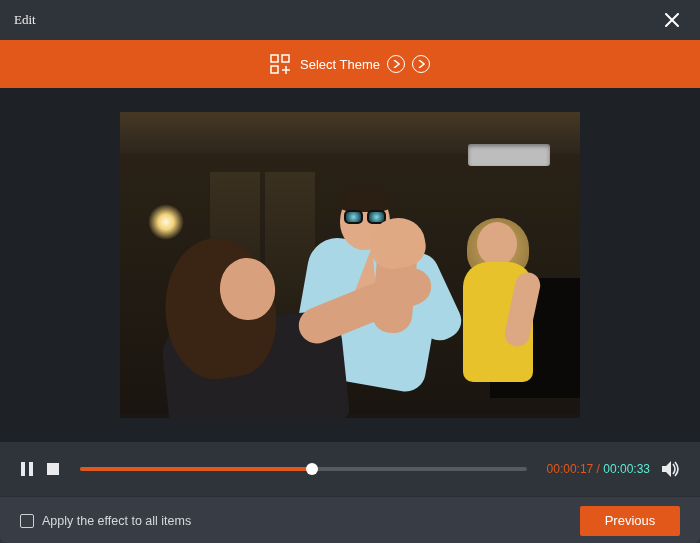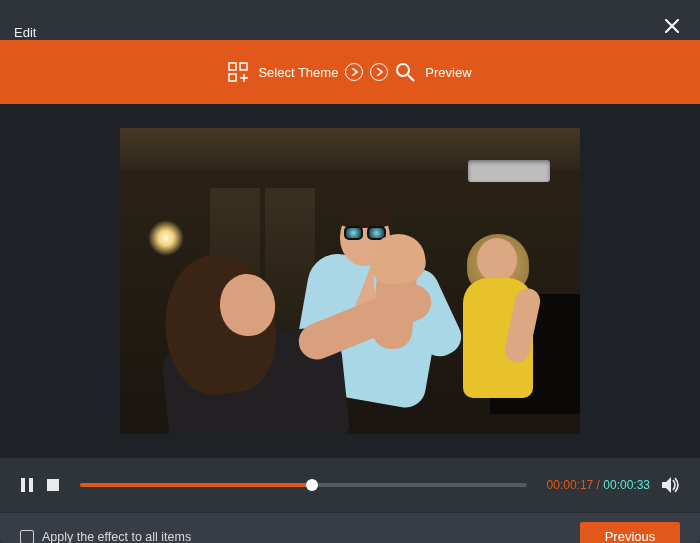--- a/index.html
+++ b/index.html
@@ -8,31 +8,32 @@
     height: 543px;
     background: #2f333a;
     font-family: Arial, sans-serif;
     color: #fff;
     overflow: hidden;
     border-radius: 6px;
   }
   .titlebar {
     height: 40px;
     display: flex;
-    align-items: flex-end;
+    align-items: center;
     justify-content: space-between;
     padding: 0 14px;
     background: #2f333a;
+    font-family: Liberation Serif, serif;
   }
   .titlebar .title { font-size: 13px; color: #eee; }
   .close-btn { width: 28px; height: 28px; display: flex; align-items: center; justify-content: center; cursor: pointer; }
 
   .toolbar {
     background: #e2581b;
-    height: 64px;
+    height: 48px;
     display: flex;
     align-items: center;
     justify-content: center;
     gap: 7px;
     padding: 0 20px;
   }
   .toolbar .item {
     display: flex;
     align-items: center;
     gap: 10px;
@@ -151,27 +152,20 @@
   </div>
   <div class="arrow">
     <svg width="8" height="8" viewBox="0 0 8 8">
         <path d="M2 0 L7 4 L2 8" fill="none" stroke="#fff" stroke-width="1.5"></path>
       </svg>
   </div>
   <div class="arrow">
     <svg width="8" height="8" viewBox="0 0 8 8">
         <path d="M2 0 L7 4 L2 8" fill="none" stroke="#fff" stroke-width="1.5"></path>
       </svg>
-  </div>
-  <div class="item">
-    <svg width="20" height="20" viewBox="0 0 20 20" fill="none" stroke="#fff" stroke-width="2">
-      <circle cx="8" cy="8" r="6"></circle>
-        <path d="M13 13 L19 19"></path>
-    </svg>
-    <span>Preview</span>
   </div>
 </div>
 
 <div class="video-area">
   <div class="video-frame">
     <div class="ceiling"></div>
     <div class="wall"></div>
     <div class="door"></div>
       <div class="door2"></div>
     <div class="ac"></div>

